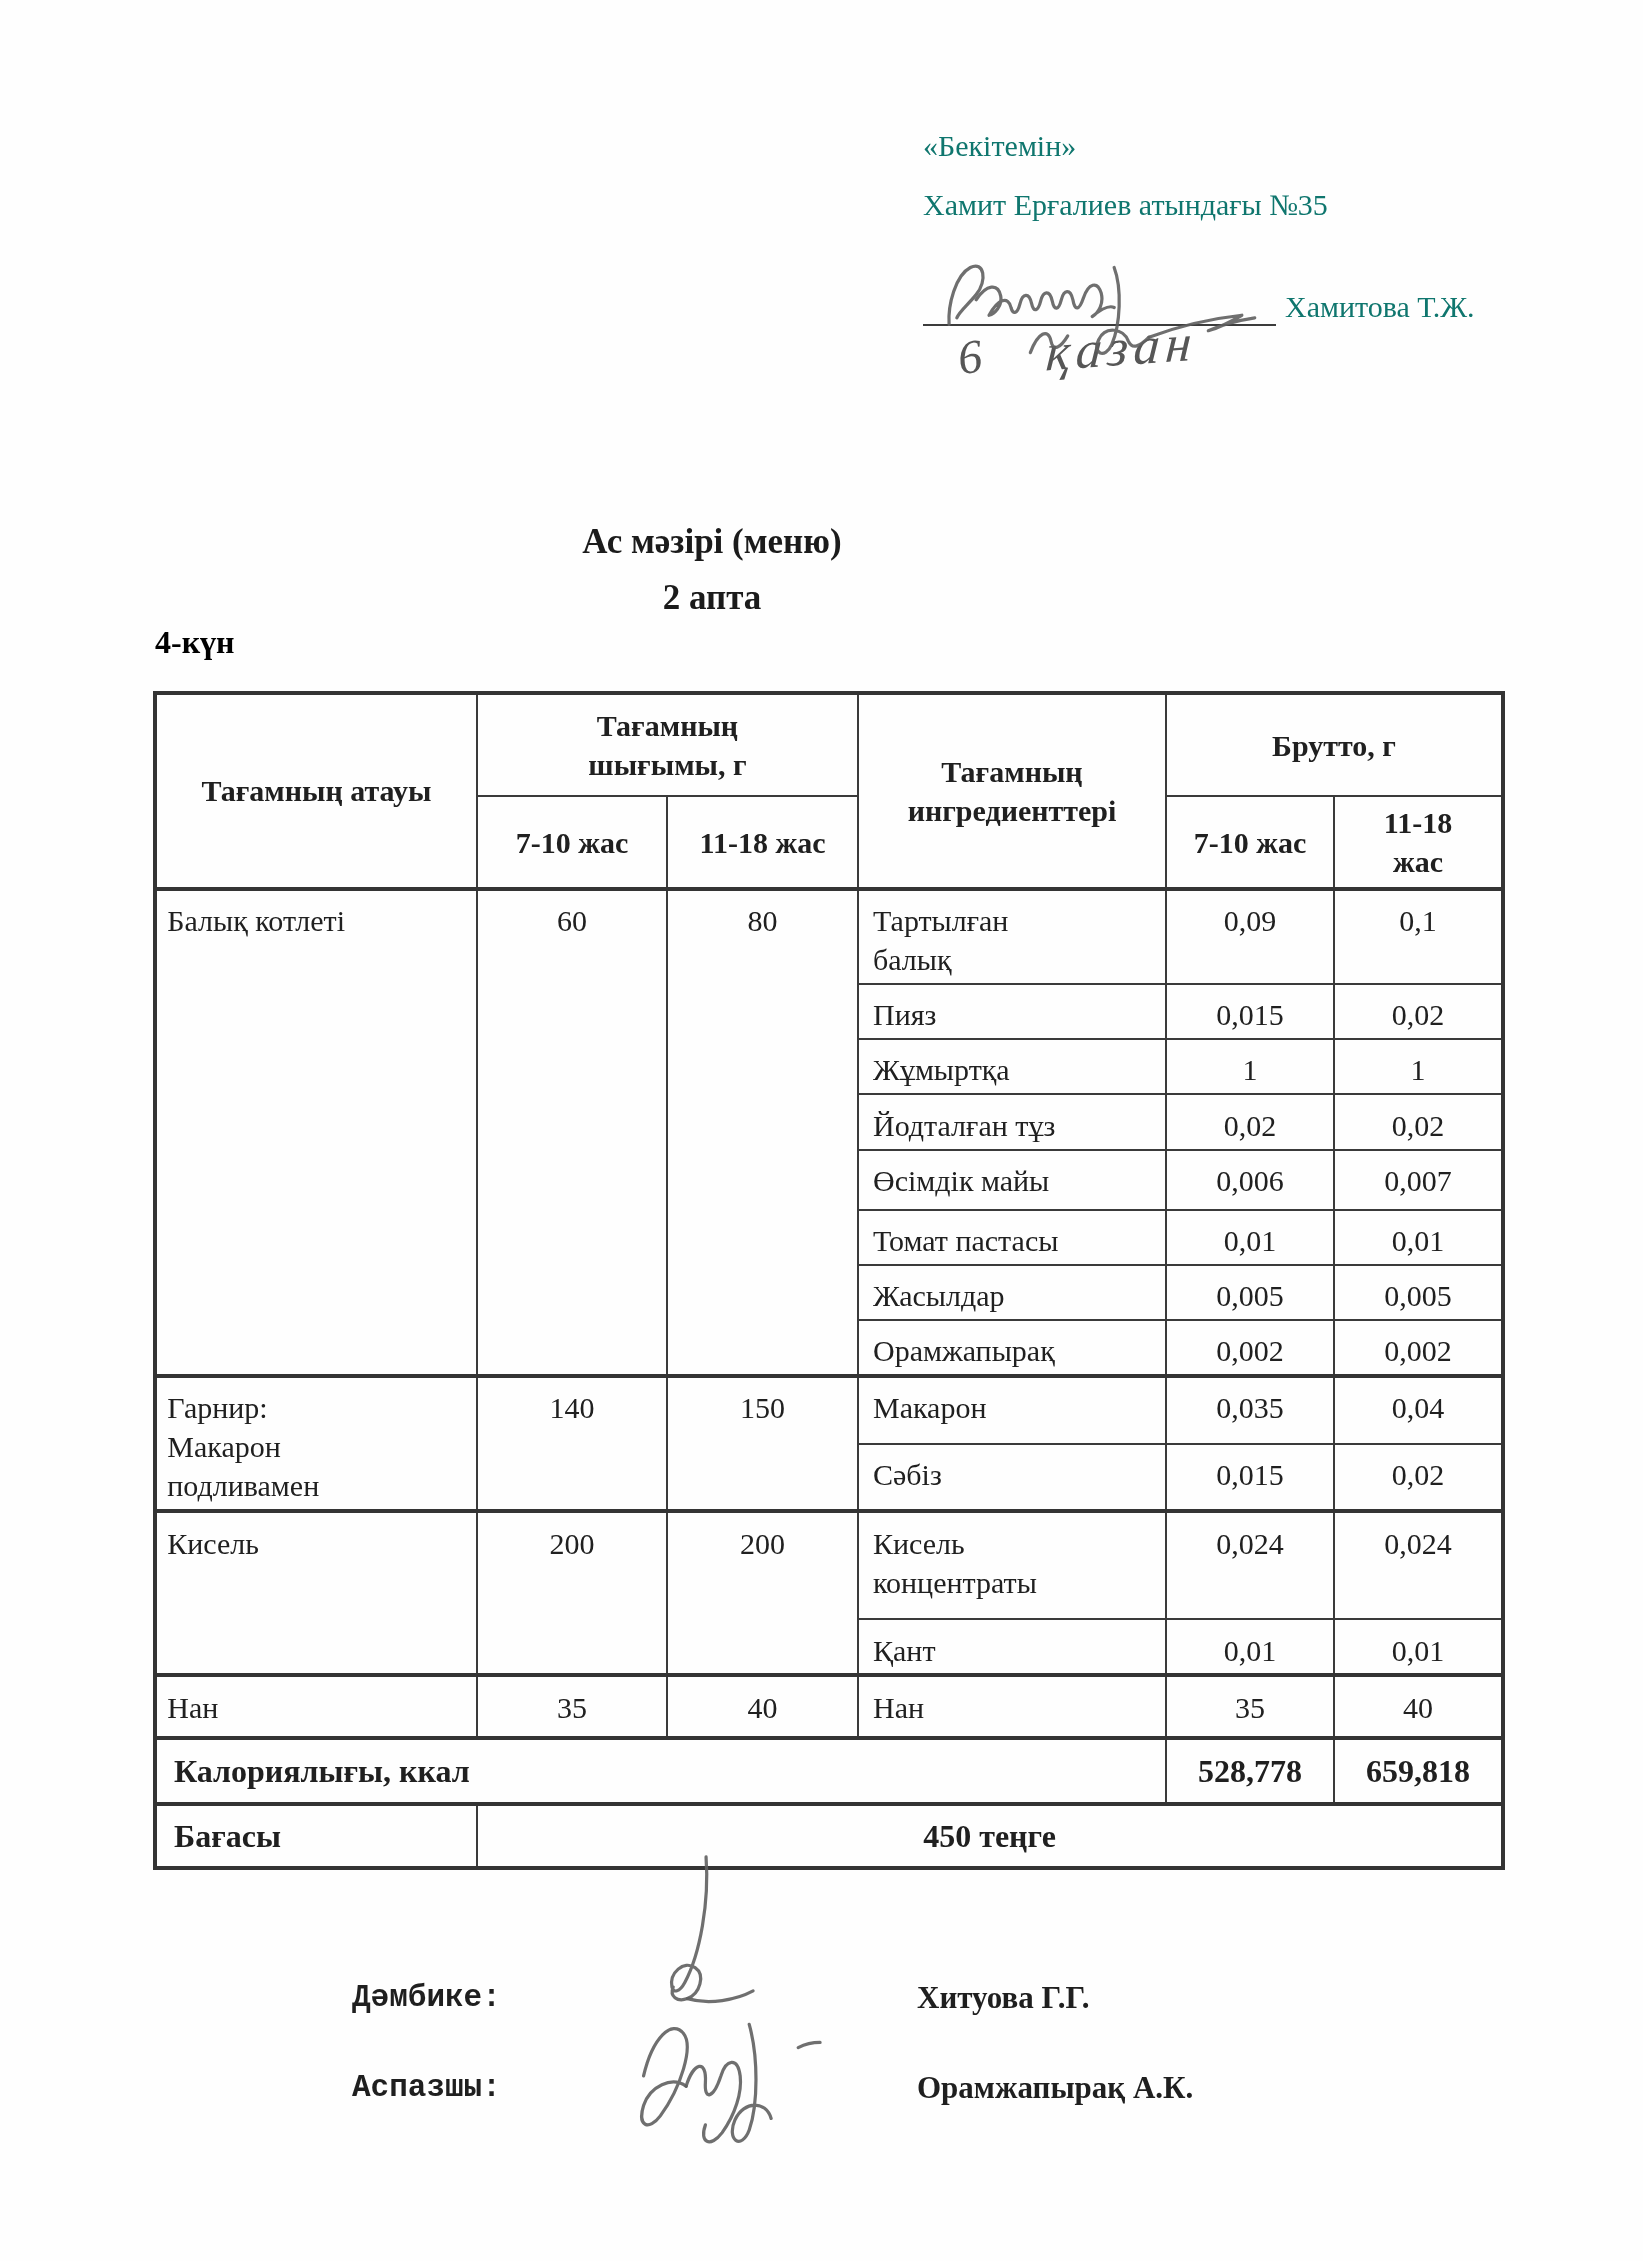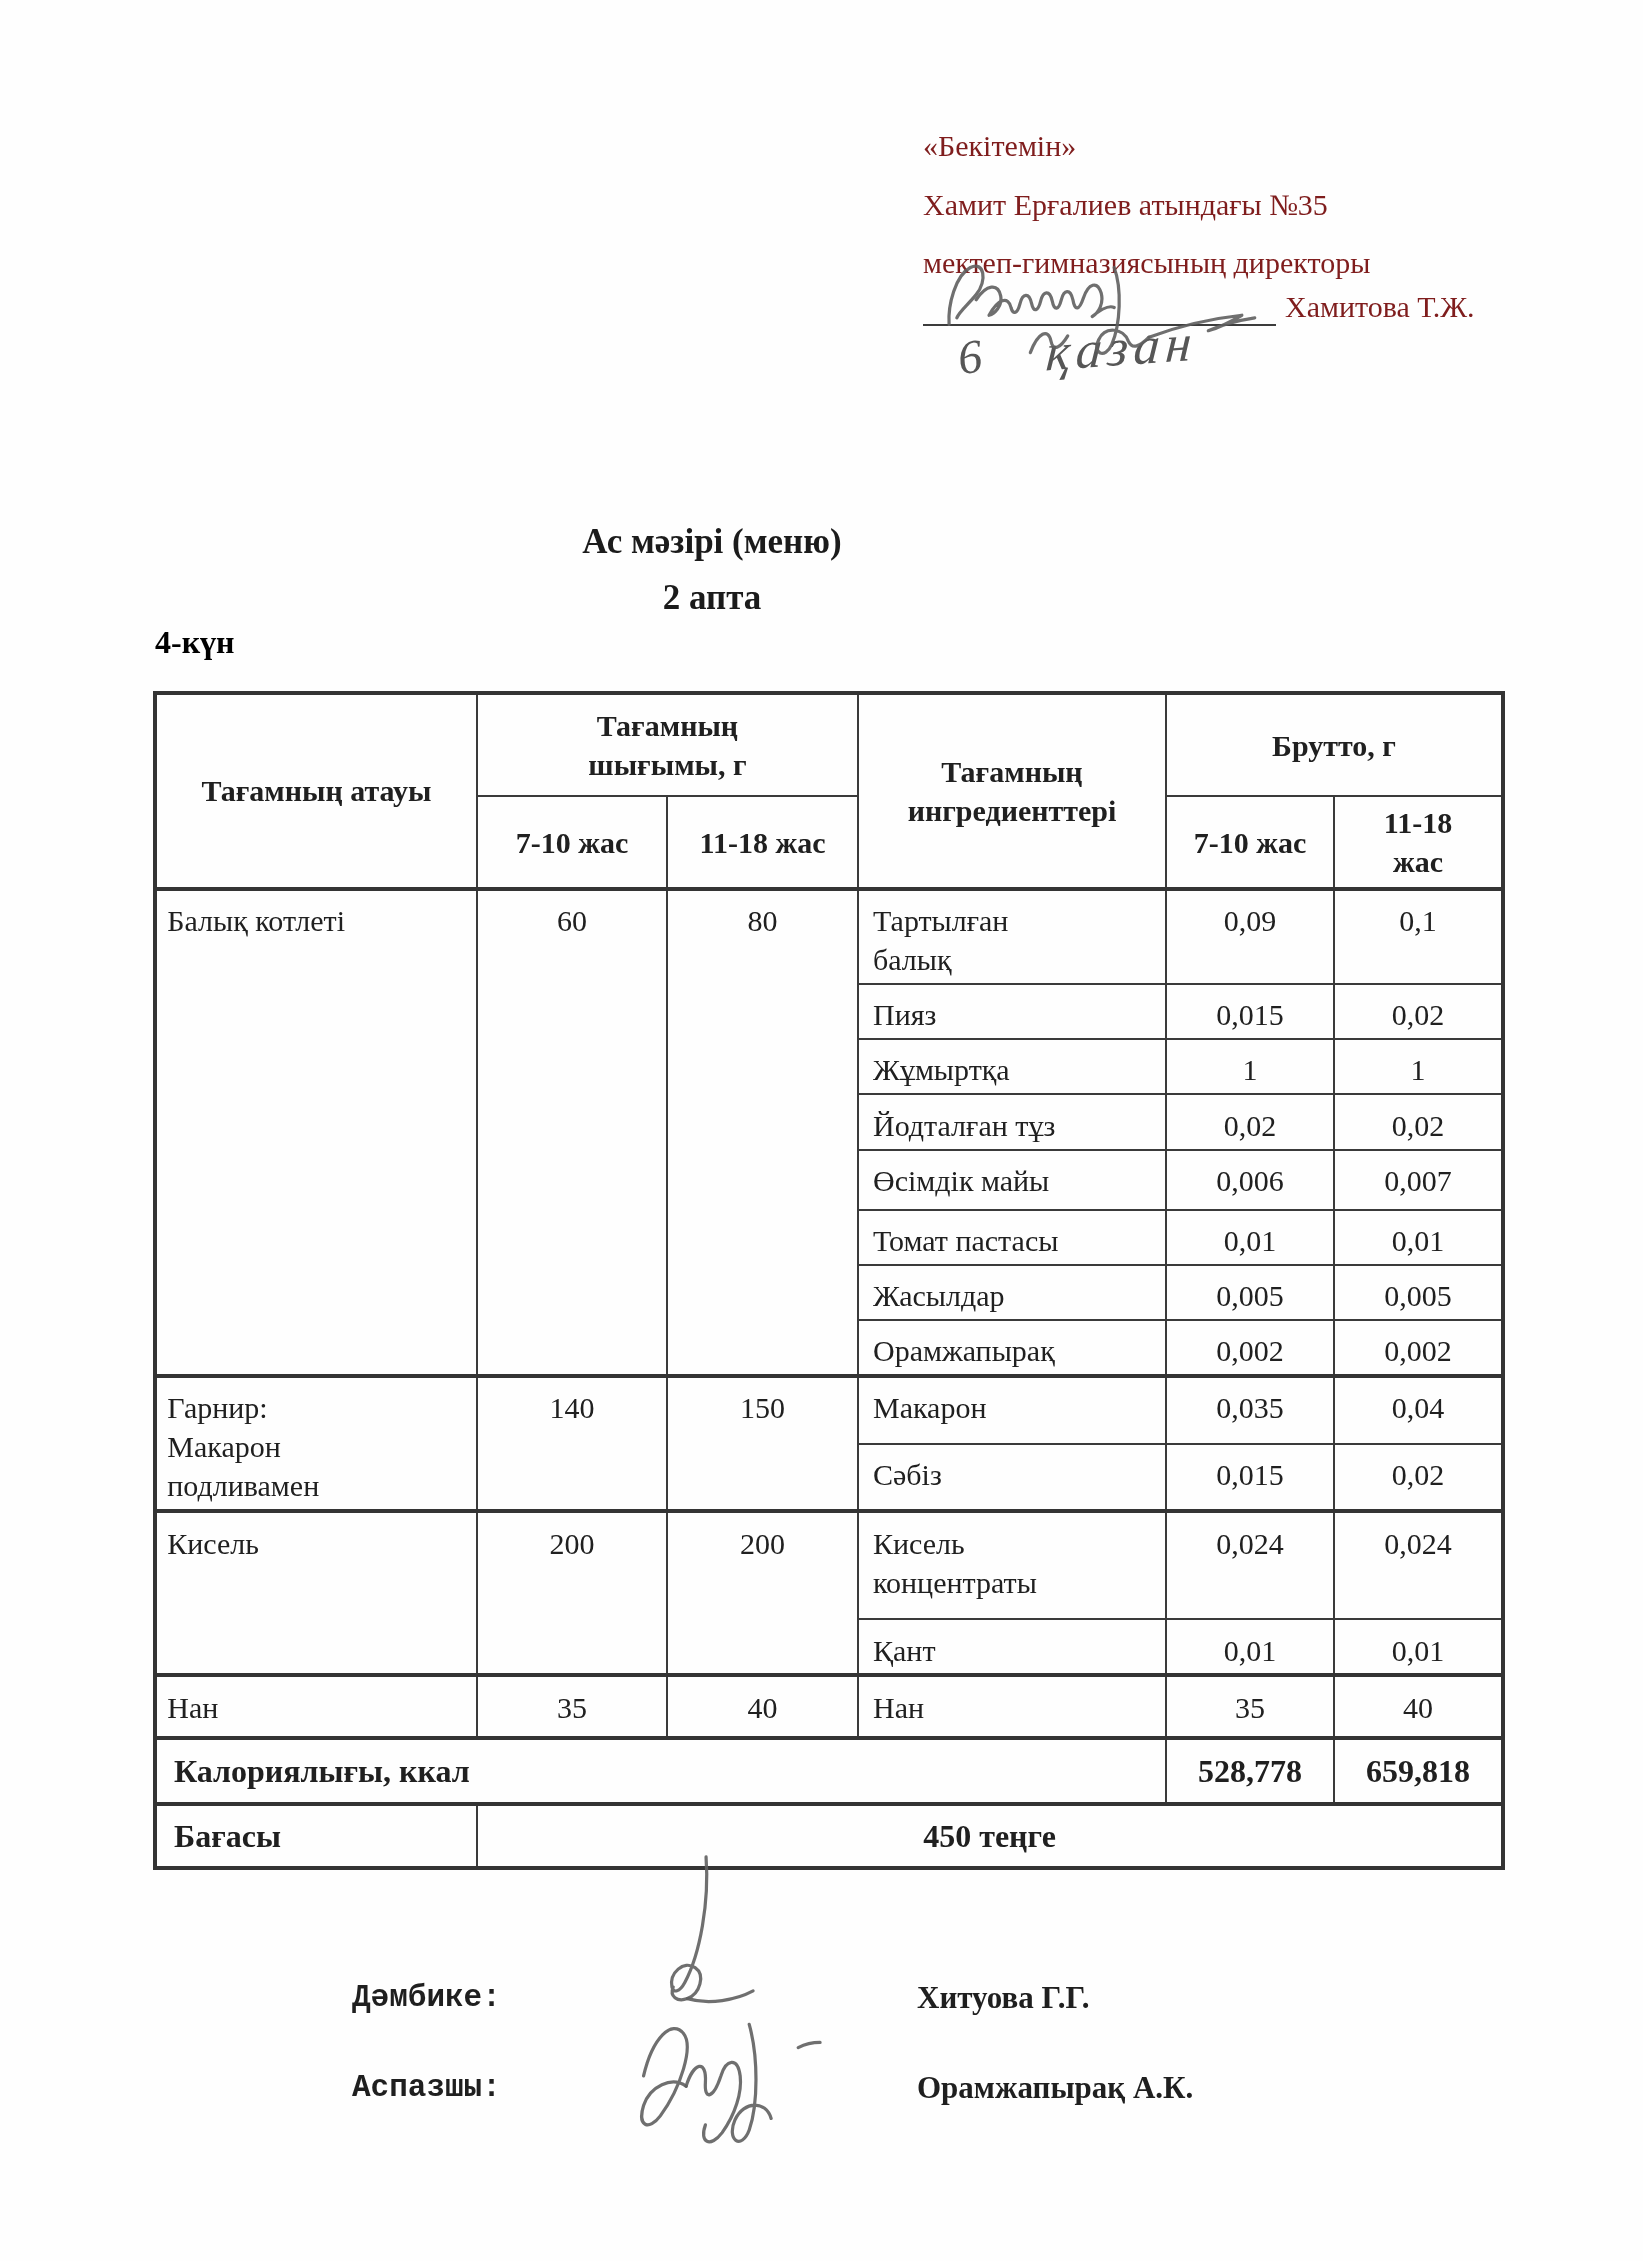--- a/index.html
+++ b/index.html
@@ -5,21 +5,21 @@
   html, body { margin: 0; padding: 0; background: #ffffff; }
   body {
     width: 1644px; height: 2261px; position: relative; overflow: hidden;
     font-family: "Liberation Serif", "DejaVu Serif", serif;
     color: #1d1d1d;
     -webkit-font-smoothing: antialiased;
   }
   #page { position: absolute; inset: 0; background: #fefefe; }
 
   
-  .ap { position: absolute; left: 923px; font-size: 30px; white-space: nowrap; color: #7f1d1d; }
+  .ap { position: absolute; left: 923px; font-size: 30px; white-space: nowrap; color: #0f766e; }
   .ap1 { top: 129px; }
   .ap2 { top: 188px; }
   .ap3 { top: 246px; }
   .ap4 { top: 290px; }
   .ap5 { top: 347px; }
   .uline { display: inline-block; height: 6.4px; border-bottom: 2.6px solid #3c3c3c; vertical-align: -9px; }
   .sig-gap { margin-right: 9px; }
 
   .hand { position: absolute; color: #565656; font-style: italic; line-height: 1; }
   .hand-day { left: 958px; top: 333px; font-size: 48px; transform: rotate(-7deg); }
@@ -67,21 +67,20 @@
   .sig-svg { position: absolute; pointer-events: none; }
   .sig-svg path { fill: none; stroke: #5f5f5f; stroke-width: 5; stroke-linecap: round; stroke-linejoin: round; opacity: 0.9; }
 </style>
 </head>
 <body>
 
 <div id="page">
 
   <div class="ap ap1">«Бекітемін»</div>
   <div class="ap ap2">Хамит Ерғалиев атындағы №35</div>
-  <div class="ap ap3">мектеп-гимназиясының директоры</div>
   <div class="ap ap4"><span class="uline sig-gap" style="width:353px"></span><span>Хамитова Т.Ж.</span></div>
 
   <span class="hand hand-day">6</span>
   <span class="hand hand-month">қазан</span>
 
   <svg class="sig-svg" style="left:922px; top:248px" width="374" height="139" viewBox="0 0 580 215">
     <path d="M42,118 C40,88 52,42 75,30 C96,19 102,50 84,72 C70,89 58,98 54,108"></path>
     <path d="M84,80 C100,56 118,54 122,74 C125,90 112,102 104,104 C118,78 134,74 138,92 C141,104 148,102 152,86 C156,70 166,68 170,86 C173,100 180,98 184,82 C188,66 198,64 202,82 C205,98 212,96 216,80 C220,64 230,62 234,80 C237,98 244,96 250,78 C258,54 272,50 278,70 C282,86 274,100 264,106 C276,96 290,88 298,92"></path>
     <path d="M298,30 C310,62 308,118 294,150 C284,172 264,164 274,142 C284,120 312,124 320,144 C326,158 338,152 352,138"></path>
     <path d="M352,138 C390,124 440,110 496,104 C476,116 458,124 444,128 C462,120 490,112 516,108"></path>

